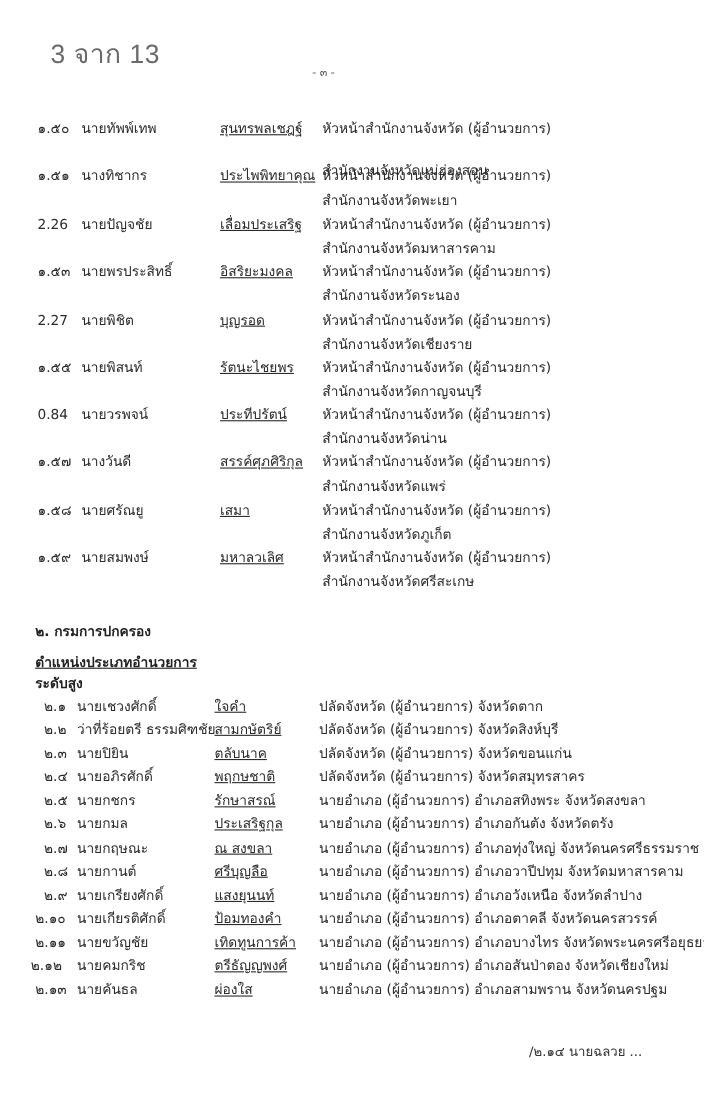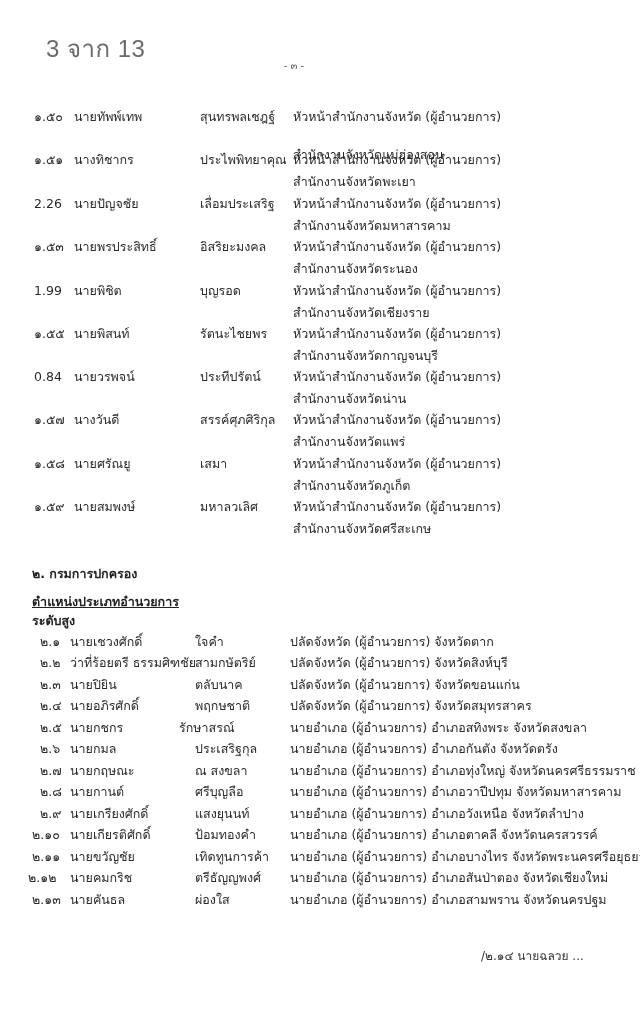--- a/index.html
+++ b/index.html
@@ -12,21 +12,21 @@
       font-family:"Liberation Sans", sans-serif; font-size:24px; color:#6a6a6a; letter-spacing:0.5px;
     }
     .page-number {
       position:absolute; left:0; width:588px; top:58px; text-align:center;
       font-size:10px; color:#555;
     }
     .doc { position:absolute; left:0; top:0; width:640px; }
     .row { position:absolute; font-size:12.5px; line-height:17px; white-space:nowrap; }
     .num { position:absolute; }
     .fname { position:absolute; }
-    .lname { position:absolute; }
+    .lname { position:absolute;text-decoration:underline; }
     .pos { position:absolute; }
     .pos2 { position:absolute; }
     .section-title { position:absolute; left:32px; font-size:12.5px; font-weight:bold; color:#222; }
     .sub-title { position:absolute; left:32px; font-size:12.5px; font-weight:bold; text-decoration:underline; color:#222; }
     .level-title { position:absolute; left:32px; font-size:12.5px; font-weight:bold; color:#222; }
     .footer-ref { position:absolute; left:481px; top:946px; font-size:12px; color:#333; }
   </style>
 </head>
 <body>
 
@@ -58,21 +58,21 @@
       <span class="pos2" style="left:293px;top:22px">สำนักงานจังหวัดมหาสารคาม</span>
     </div>
     <div class="row" style="top:238px;left:0;width:640px;">
       <span class="num" style="left:34px">๑.๕๓</span>
       <span class="fname" style="left:74px">นายพรประสิทธิ์</span>
       <span class="lname" style="left:200px">อิสริยะมงคล</span>
       <span class="pos" style="left:293px">หัวหน้าสำนักงานจังหวัด (ผู้อำนวยการ)</span>
       <span class="pos2" style="left:293px;top:22px">สำนักงานจังหวัดระนอง</span>
     </div>
     <div class="row" style="top:282px;left:0;width:640px;">
-      <span class="num" style="left:34px">1.99</span>
+      <span class="num" style="left:34px">2.27</span>
       <span class="fname" style="left:74px">นายพิชิต</span>
       <span class="lname" style="left:200px">บุญรอด</span>
       <span class="pos" style="left:293px">หัวหน้าสำนักงานจังหวัด (ผู้อำนวยการ)</span>
       <span class="pos2" style="left:293px;top:22px">สำนักงานจังหวัดเชียงราย</span>
     </div>
     <div class="row" style="top:325px;left:0;width:640px;">
       <span class="num" style="left:34px">๑.๕๕</span>
       <span class="fname" style="left:74px">นายพิสนท์</span>
       <span class="lname" style="left:200px">รัตนะไชยพร</span>
       <span class="pos" style="left:293px">หัวหน้าสำนักงานจังหวัด (ผู้อำนวยการ)</span>
@@ -133,21 +133,21 @@
     </div>
     <div class="row" style="top:697px;left:0;width:640px;">
       <span class="num" style="left:40px">๒.๔</span>
       <span class="fname" style="left:70px">นายอภิรศักดิ์</span>
       <span class="lname" style="left:195px">พฤกษชาติ</span>
       <span class="pos" style="left:290px">ปลัดจังหวัด (ผู้อำนวยการ) จังหวัดสมุทรสาคร</span>
     </div>
     <div class="row" style="top:719px;left:0;width:640px;">
       <span class="num" style="left:40px">๒.๕</span>
       <span class="fname" style="left:70px">นายกชกร</span>
-      <span class="lname" style="left:179px">รักษาสรณ์</span>
+      <span class="lname" style="left:195px">รักษาสรณ์</span>
       <span class="pos" style="left:290px">นายอำเภอ (ผู้อำนวยการ) อำเภอสทิงพระ จังหวัดสงขลา</span>
     </div>
     <div class="row" style="top:740px;left:0;width:640px;">
       <span class="num" style="left:40px">๒.๖</span>
       <span class="fname" style="left:70px">นายกมล</span>
       <span class="lname" style="left:195px">ประเสริฐกุล</span>
       <span class="pos" style="left:290px">นายอำเภอ (ผู้อำนวยการ) อำเภอกันตัง  จังหวัดตรัง</span>
     </div>
     <div class="row" style="top:762px;left:0;width:640px;">
       <span class="num" style="left:40px">๒.๗</span>

